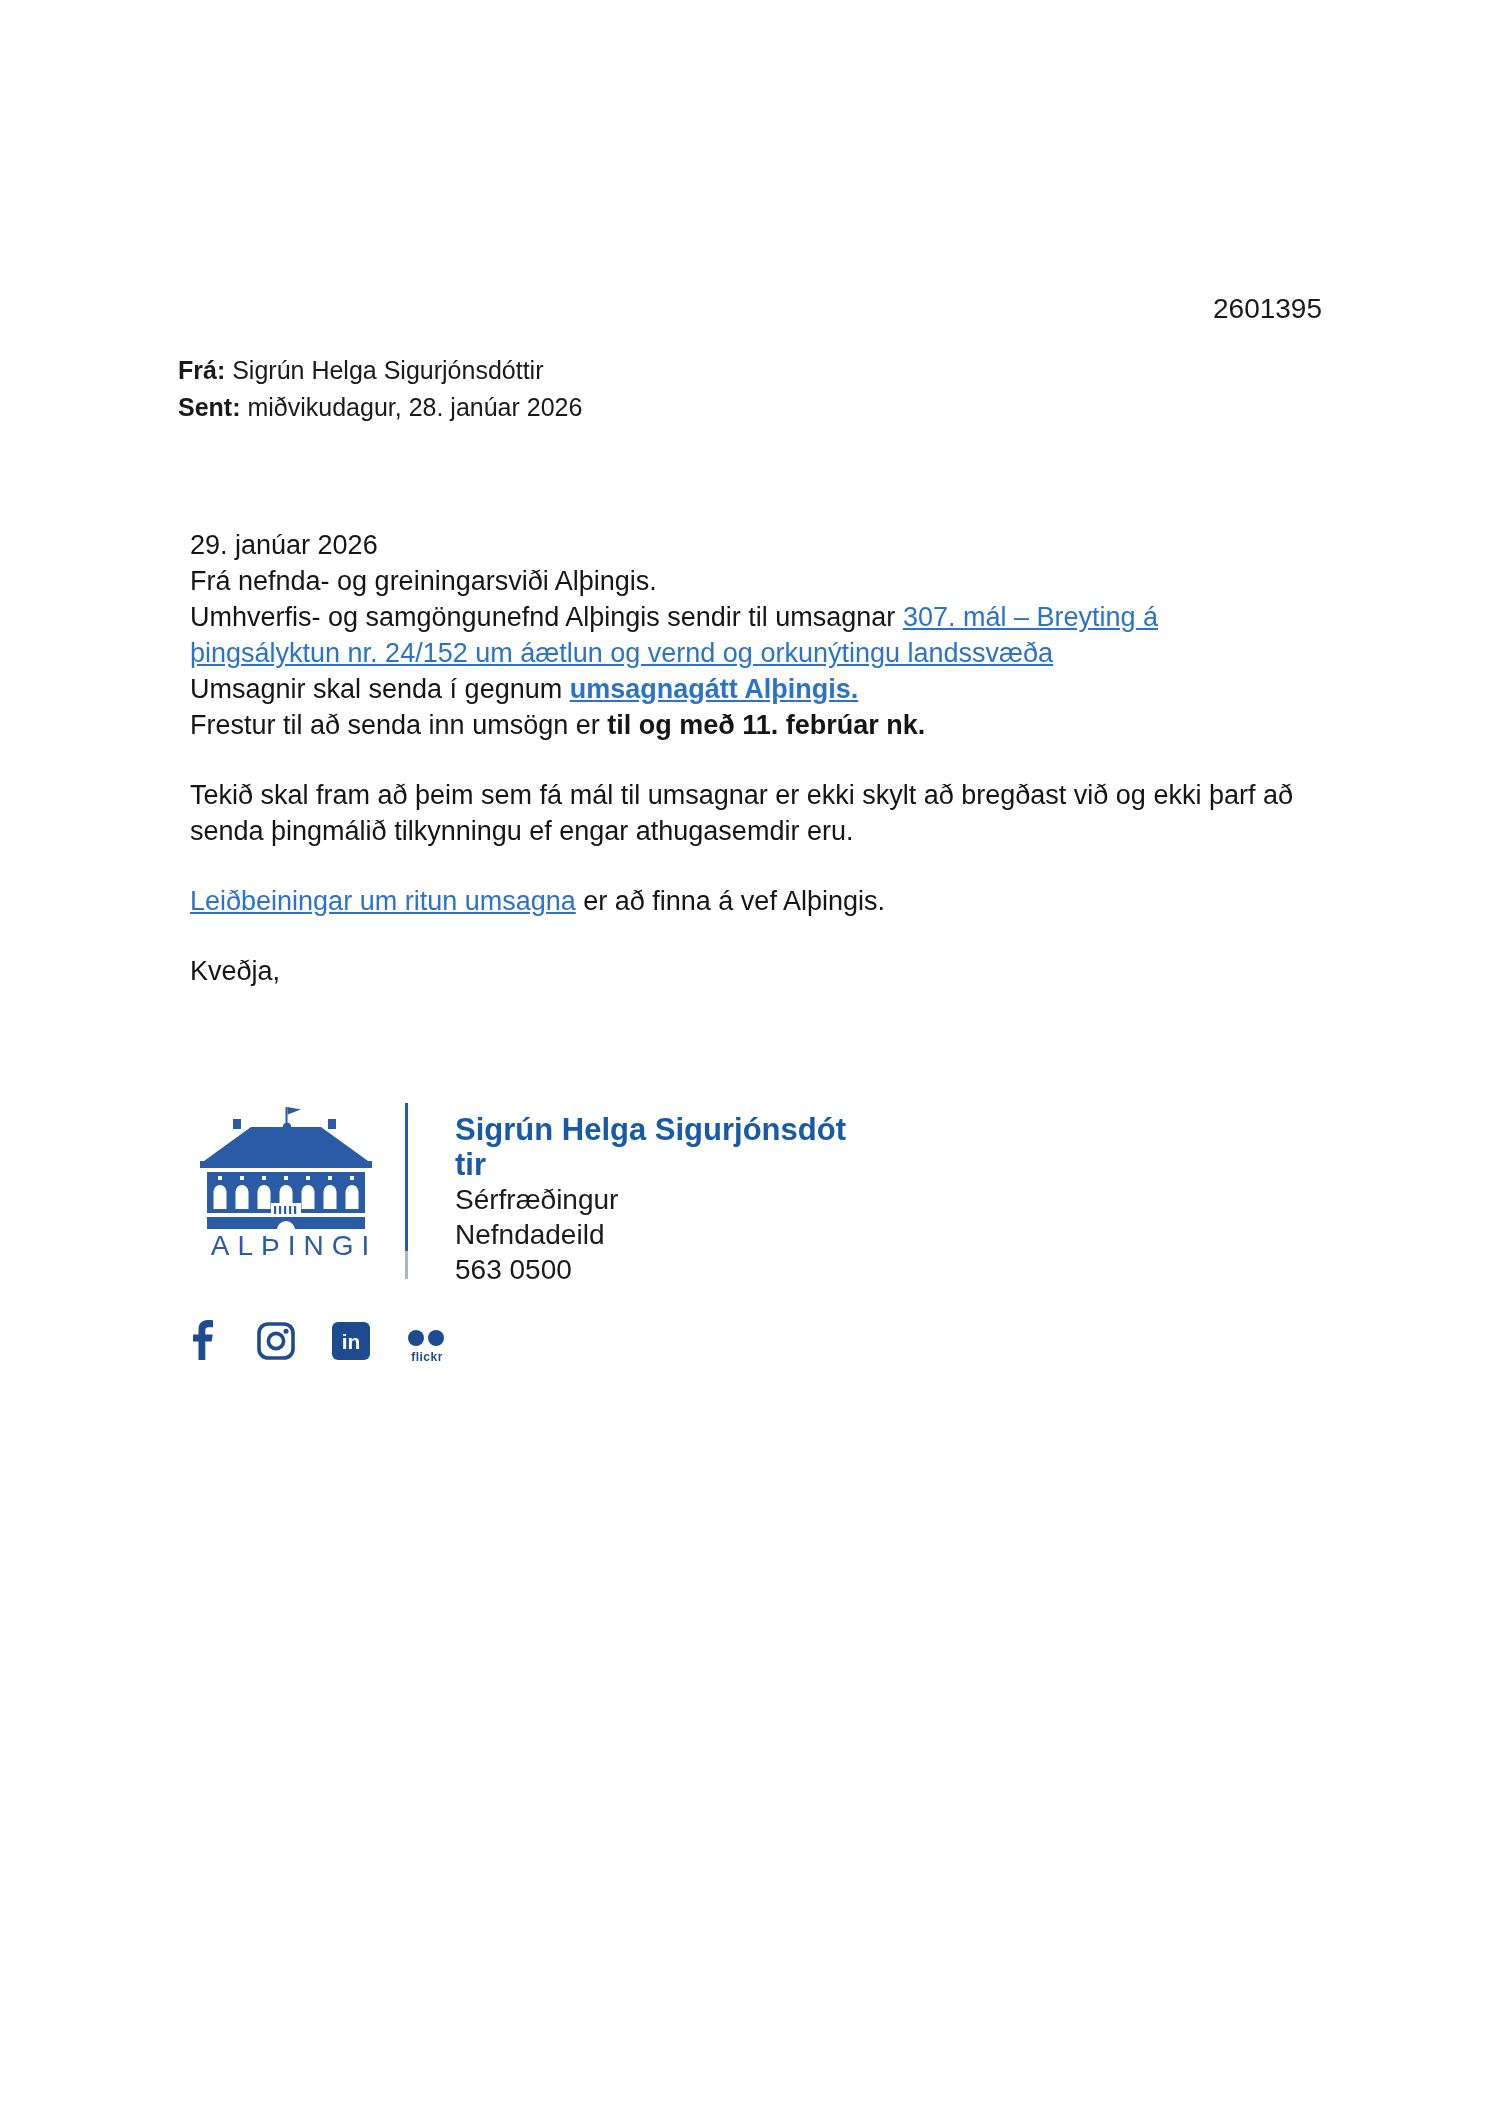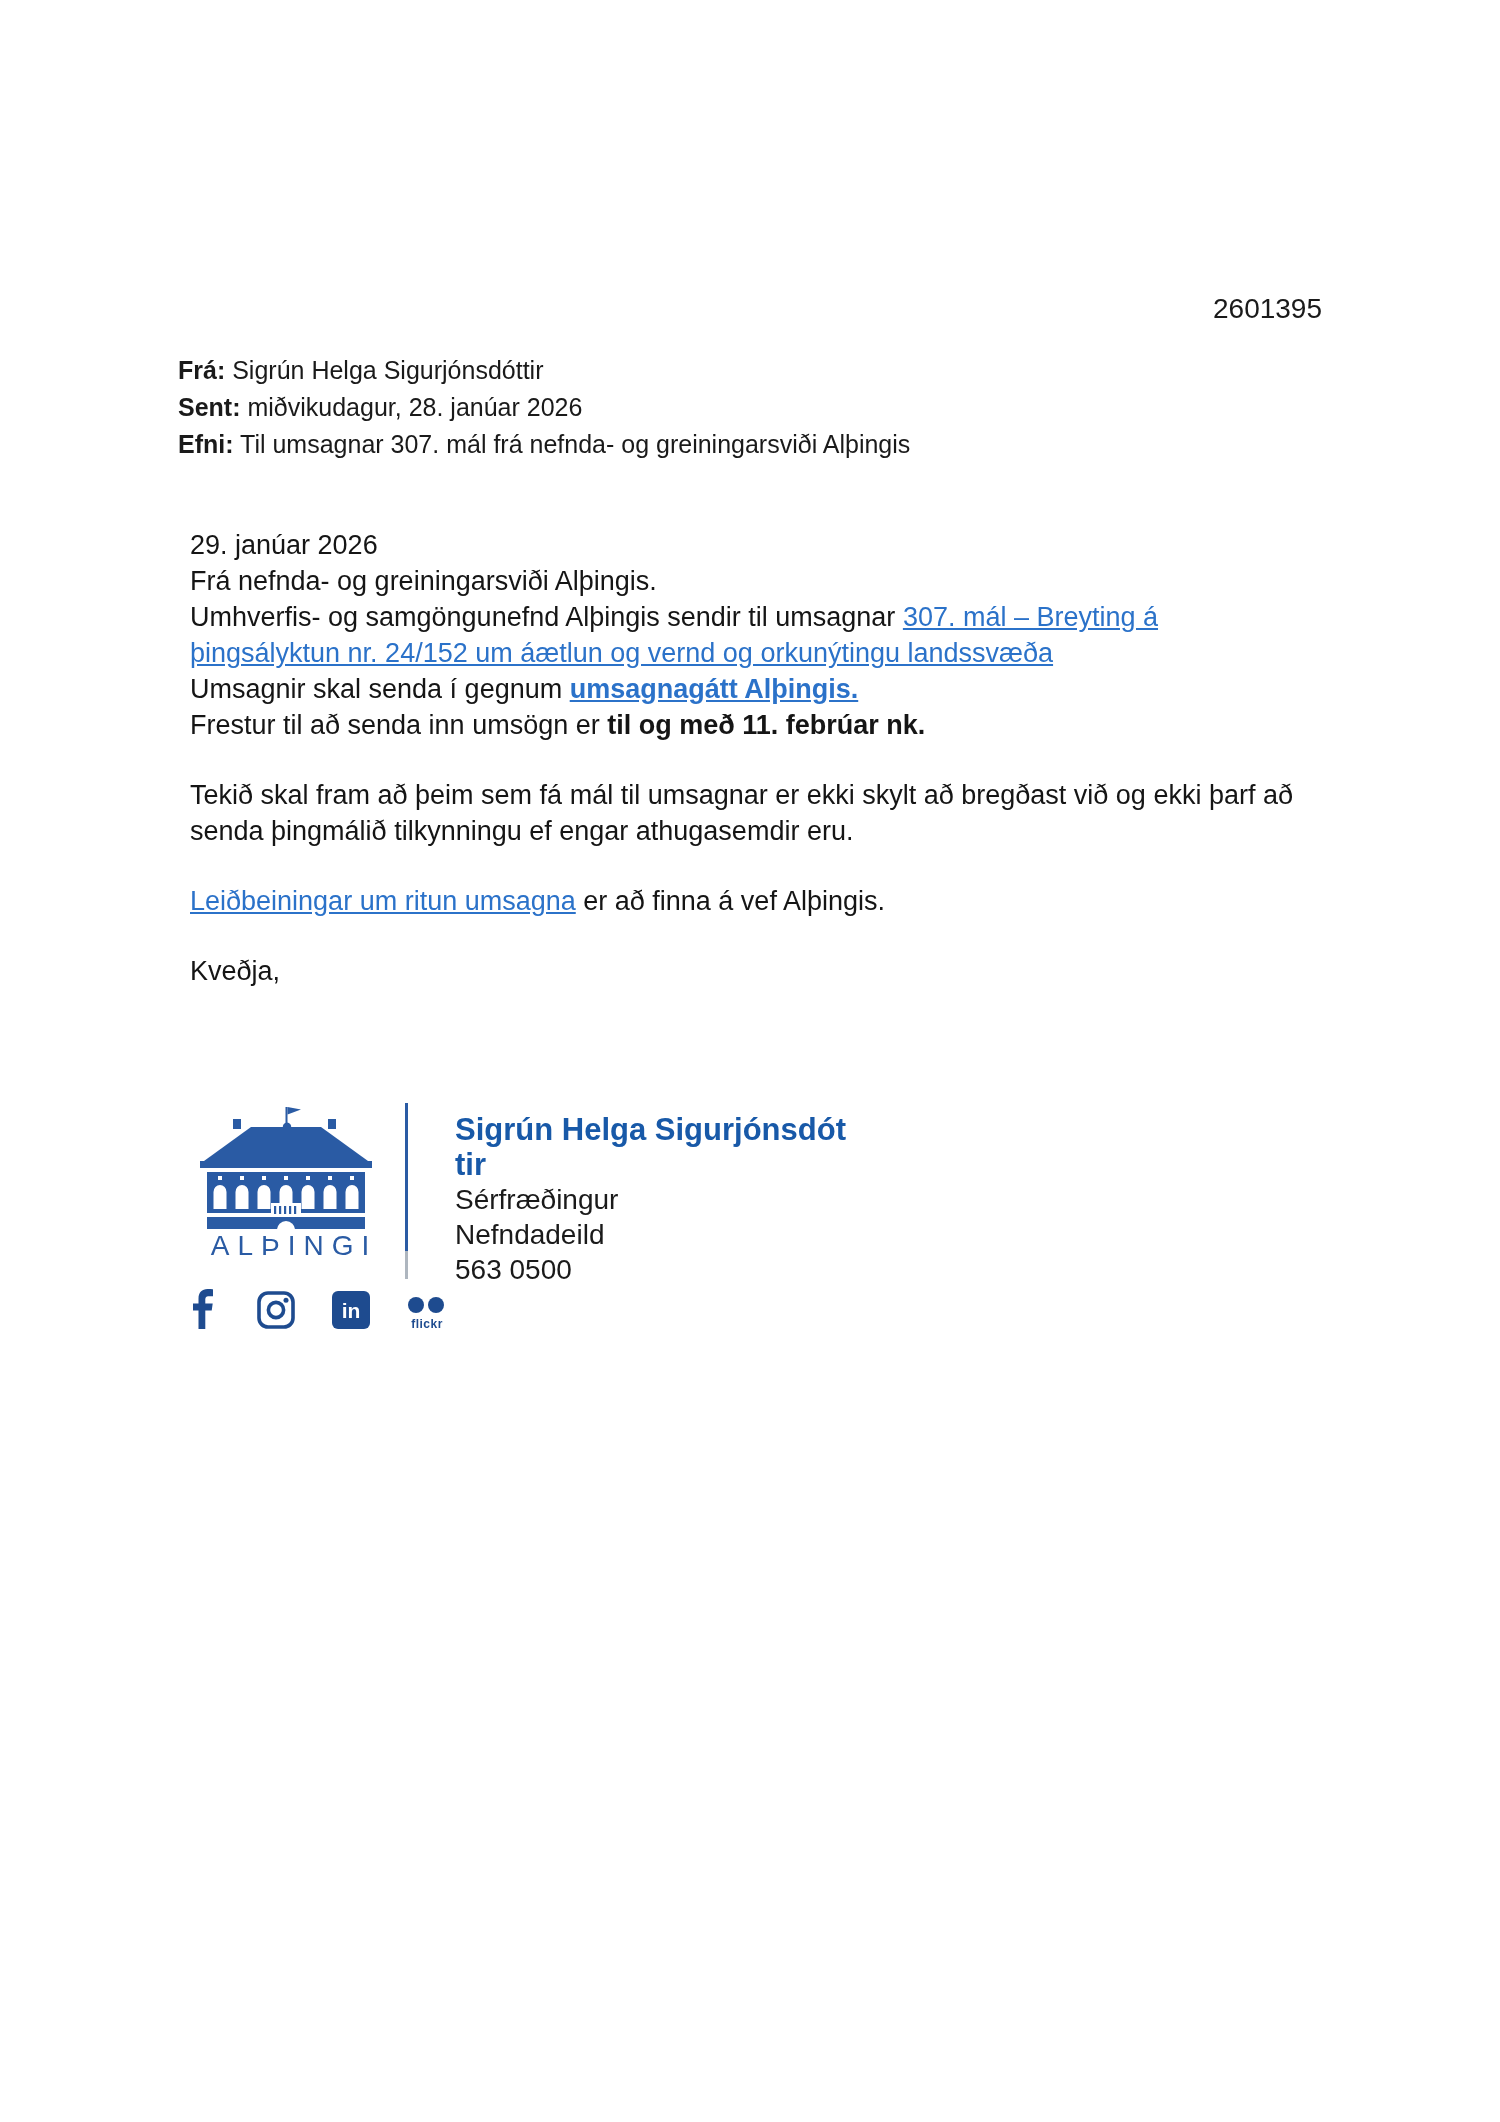--- a/index.html
+++ b/index.html
@@ -44,40 +44,39 @@
   .sig-divider-tail {
     position:absolute; top:1251px; left:405px;
     width:3px; height:28px; background:#aeb6bf;
   }
   .sig-text {
     position:absolute; top:1112px; left:455px;
     font-size:28px; line-height:35px; color:#1a1a1a;
   }
   .sig-name { font-weight:bold; color:#1859a8; font-size:31px; }
   .social {
-    position:absolute; top:1289px; left:192px;
-    display:flex; align-items:center; gap:16px;
+    position:absolute; top:1320px; left:192px;
+    display:flex; align-items:flex-end; gap:16px;
   }
   .social .icon-slot { cursor:pointer; }
   .flickr-label {
     font-size:12px; font-weight:bold; color:#1e4b8f;
     text-align:center; margin-top:-1px; letter-spacing:0.5px;
   }
 </style>
 </head>
 <body>
 
 <div class="page">
 
   <div class="doc-number">2601395</div>
 
   <div class="mail-header">
     <div><span class="mh-label">Frá:</span><span> Sigrún Helga Sigurjónsdóttir</span></div>
     <div><span class="mh-label">Sent:</span><span> miðvikudagur, 28. janúar 2026</span></div>
-    <div><span class="mh-label">Efni:</span><span> Til umsagnar 307. mál frá nefnda- og greiningarsviði Alþingis</span></div>
   </div>
 
   <div class="body-text" id="body-container">
       <div class="para"><span>29. janúar 2026</span><br><span>Frá nefnda- og greiningarsviði Alþingis.</span><br><span>Umhverfis- og samgöngunefnd Alþingis sendir til umsagnar </span><a href="#">307. mál – Breyting á</a><br><a href="#">þingsályktun nr. 24/152 um áætlun og vernd og orkunýtingu landssvæða</a><br><span>Umsagnir skal senda í gegnum </span><a href="#" class="bold">umsagnagátt Alþingis.</a><br><span>Frestur til að senda inn umsögn er </span><span class="bold">til og með 11. febrúar nk.</span></div>
       <div class="para"><span>Tekið skal fram að þeim sem fá mál til umsagnar er ekki skylt að bregðast við og ekki þarf að</span><br><span>senda þingmálið tilkynningu ef engar athugasemdir eru.</span></div>
       <div class="para"><a href="#">Leiðbeiningar um ritun umsagna</a><span> er að finna á vef Alþingis.</span></div>
       <div class="para"><span>Kveðja,</span></div>
     </div>
 
   <div>

